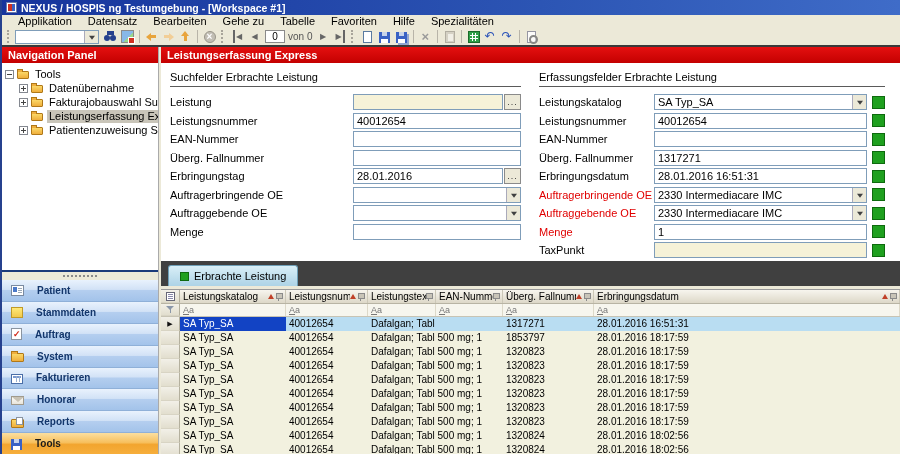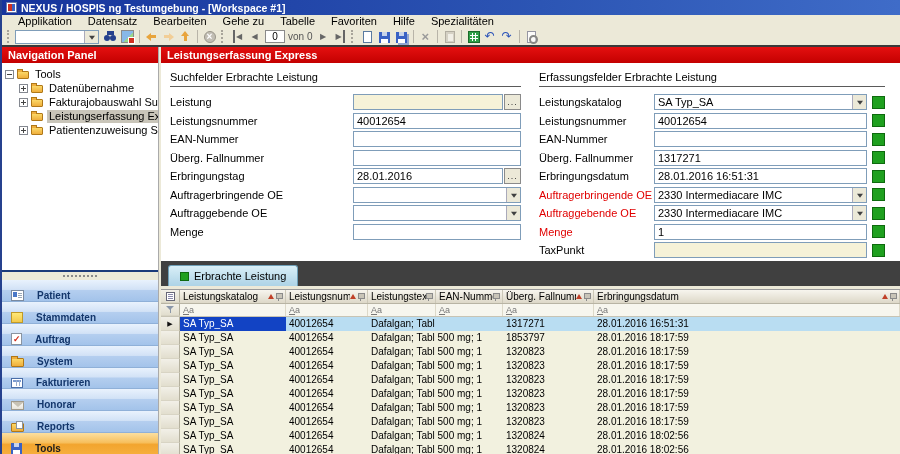--- a/index.html
+++ b/index.html
@@ -81,21 +81,21 @@
   .expander.plus::after{content:"";position:absolute;top:1px;bottom:1px;left:3px;width:1px;background:#444}
   .expander.hidden{visibility:hidden}
   .folder-icon{width:12px;height:8px;background:linear-gradient(#FBD868,#EFAE3C);border:1px solid #B07818;border-radius:1px;position:relative;flex:none;margin:2px 4px 0 0}
   .folder-icon::before{content:"";position:absolute;left:-1px;top:-3px;width:4px;height:2px;background:#EFAE3C;border:1px solid #B07818;border-bottom:none}
   .tree-label{font-size:11px;padding:0 2px;line-height:13px}
   .tree-label.sel{background:#C9C5B9}
   .navline{height:2px;background:#1B3A7A;flex:none}
   .splitter{height:8px;background:#ECE9D8;flex:none;display:flex;align-items:center;justify-content:center;cursor:row-resize}
   .splitter::before{content:"";width:34px;border-top:2px dotted #8a8a8a}
   .nav-buttons{height:174px;flex:none;display:flex;flex-direction:column}
-  .nav-btn{flex:1;display:flex;align-items:flex-end;background:linear-gradient(#E9F2FD,#D2E2F6 45%,#B4CEEF 50%,#A3C3EA);border-top:1px solid #8FB0D8;cursor:default}
+  .nav-btn{flex:1;display:flex;align-items:center;background:linear-gradient(#E9F2FD,#D2E2F6 45%,#B4CEEF 50%,#A3C3EA);border-top:1px solid #8FB0D8;cursor:default}
   .nav-btn:first-child{border-top:none}
   .nav-btn.active{background:linear-gradient(#FBDFA0,#F7C05E 45%,#F2A52F 55%,#F6AE3C)}
   .nav-icon{width:13px;height:13px;position:relative;margin:0 13px 0 9px;flex:none}
   .nav-label{font-size:10px;font-weight:bold;color:#13366B}
   .nav-btn.active .nav-label{color:#1a1a1a}
 
   .patient-icon{height:11px;background:#fff;border:1px solid #7a8aa0;margin-top:1px}
   .patient-icon::before{content:"";position:absolute;left:1px;top:1px;width:4px;height:5px;background:#4a78c8}
   .patient-icon::after{content:"";position:absolute;left:6px;top:2px;right:1px;height:1px;background:#9aa8b8;box-shadow:0 2px 0 #9aa8b8,0 4px 0 #9aa8b8}
   .stammdaten-icon{width:12px;height:11px;background:linear-gradient(#ffe978,#f2c94c);border:1px solid #c09a28;margin-top:1px}

